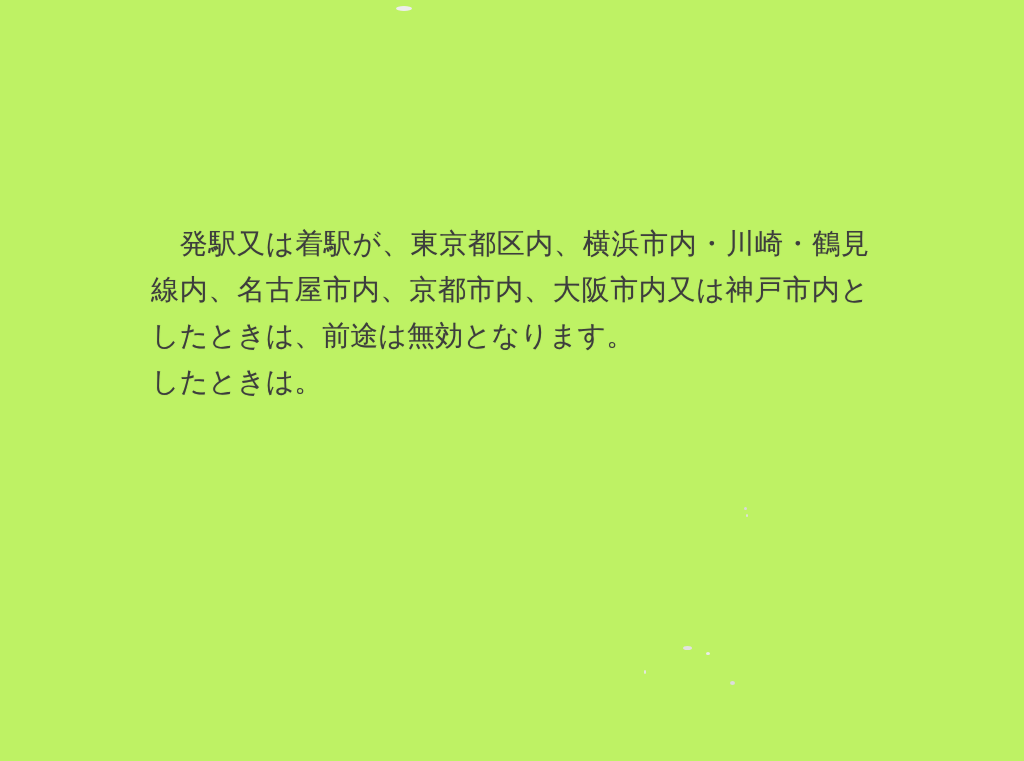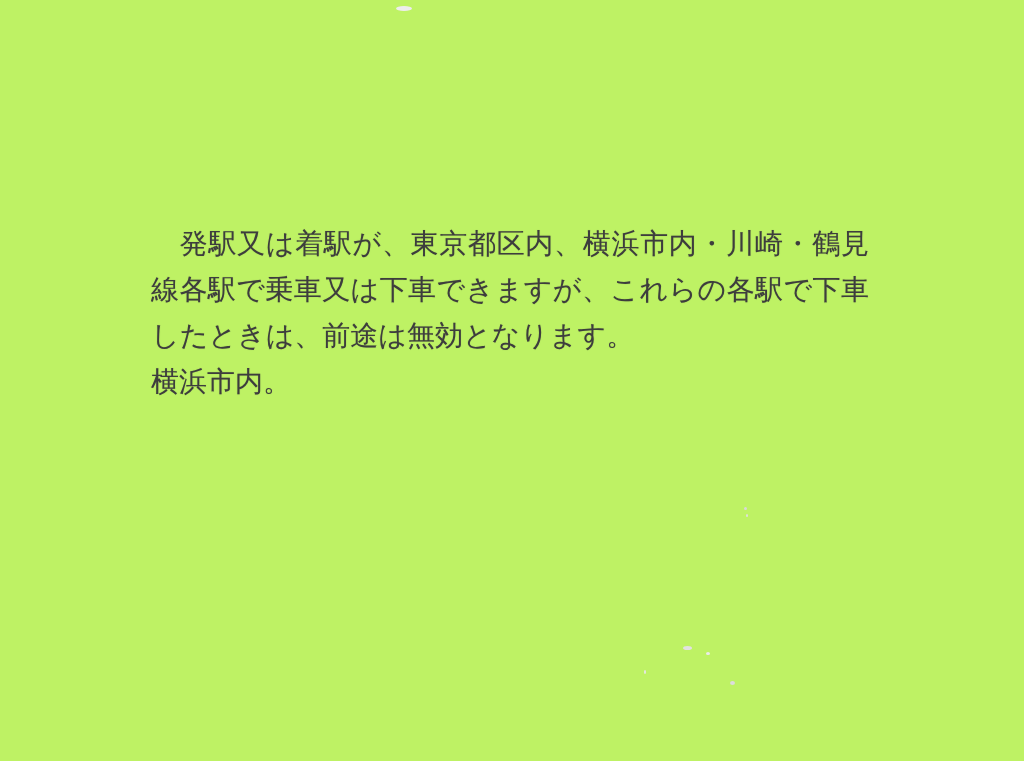--- a/index.html
+++ b/index.html
@@ -49,23 +49,23 @@
 </style>
 </head>
 <body>
 
 <div class="page">
 
   <div class="artifact smudge-top"></div>
 
   <div class="textblock">
     <div class="line">　発駅又は着駅が、東京都区内、横浜市内・川崎・鶴見</div>
-    <div class="line">線各駅で乗車又は下車できますが、これらの各駅で下車</div>
+    <div class="line">線内、名古屋市内、京都市内、大阪市内又は神戸市内と</div>
     <div class="line para-end">したときは、前途は無効となります。</div>
-    <div class="line para-end">横浜市内。</div>
+    <div class="line para-end">したときは。</div>
   </div>
 
   <div class="artifact speck-colon-a"></div>
   <div class="artifact speck-colon-b"></div>
   <div class="artifact speck-br-1"></div>
   <div class="artifact speck-br-2"></div>
   <div class="artifact speck-br-3"></div>
   <div class="artifact speck-br-4"></div>
 
 </div>

